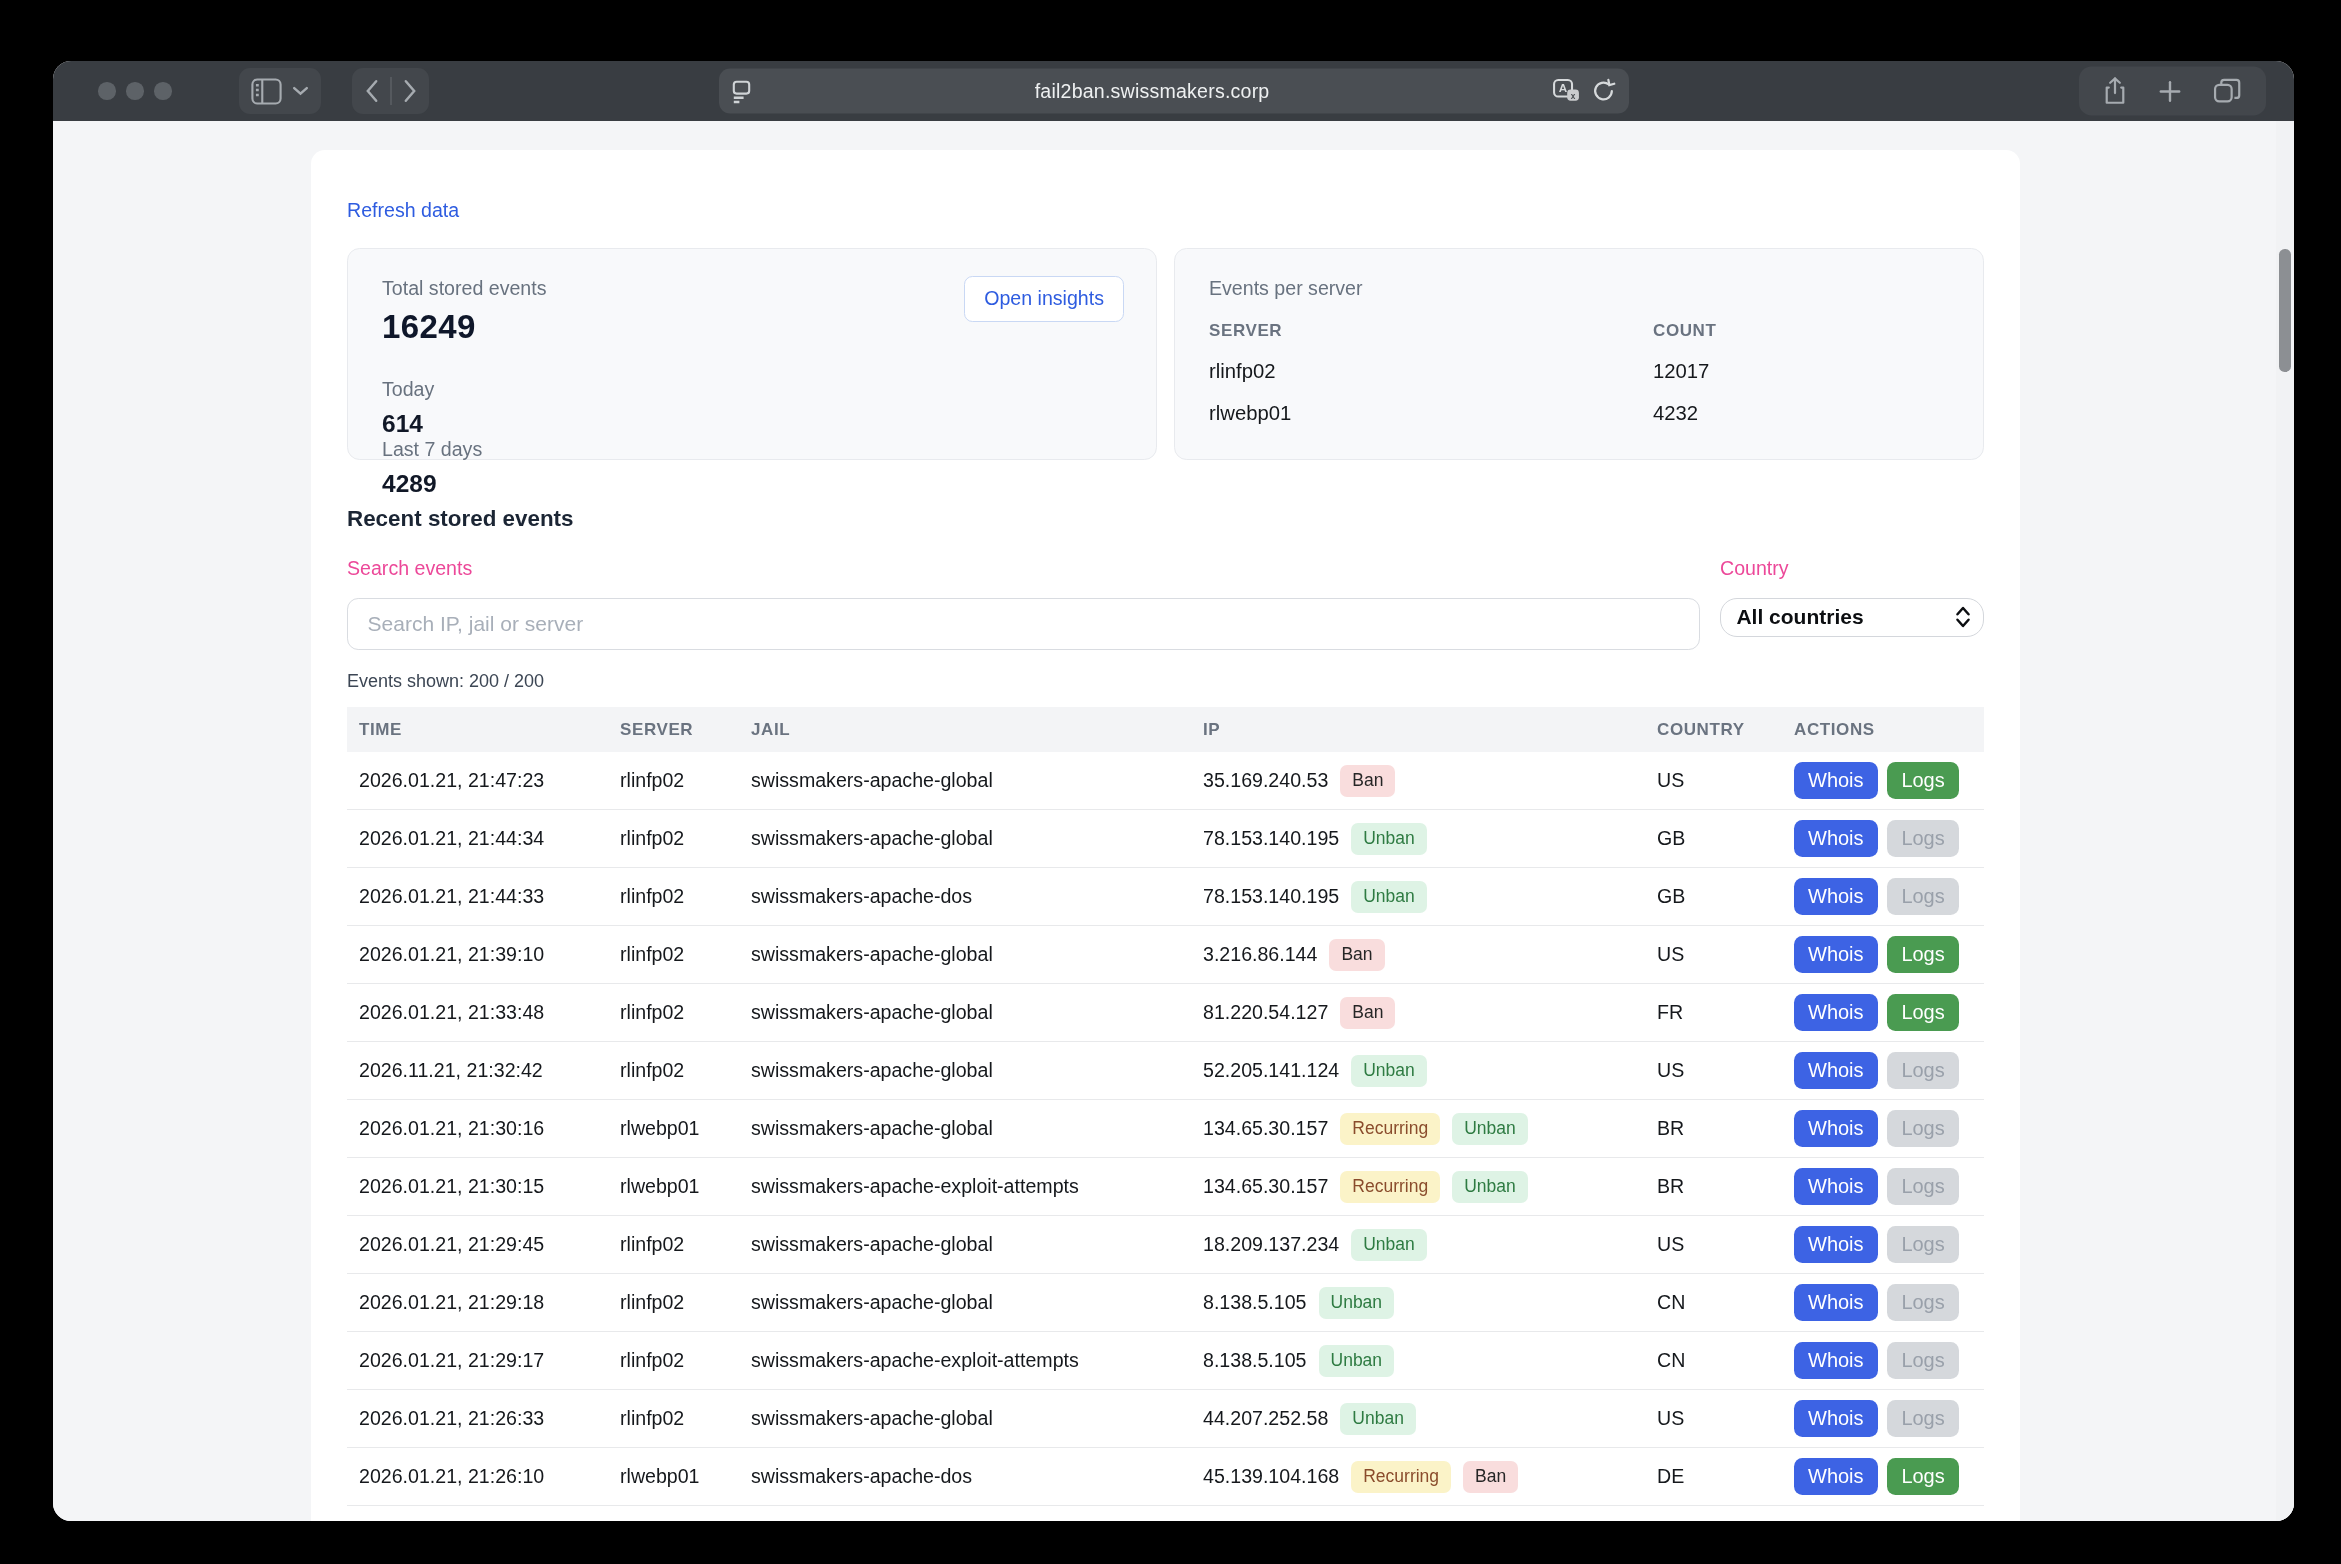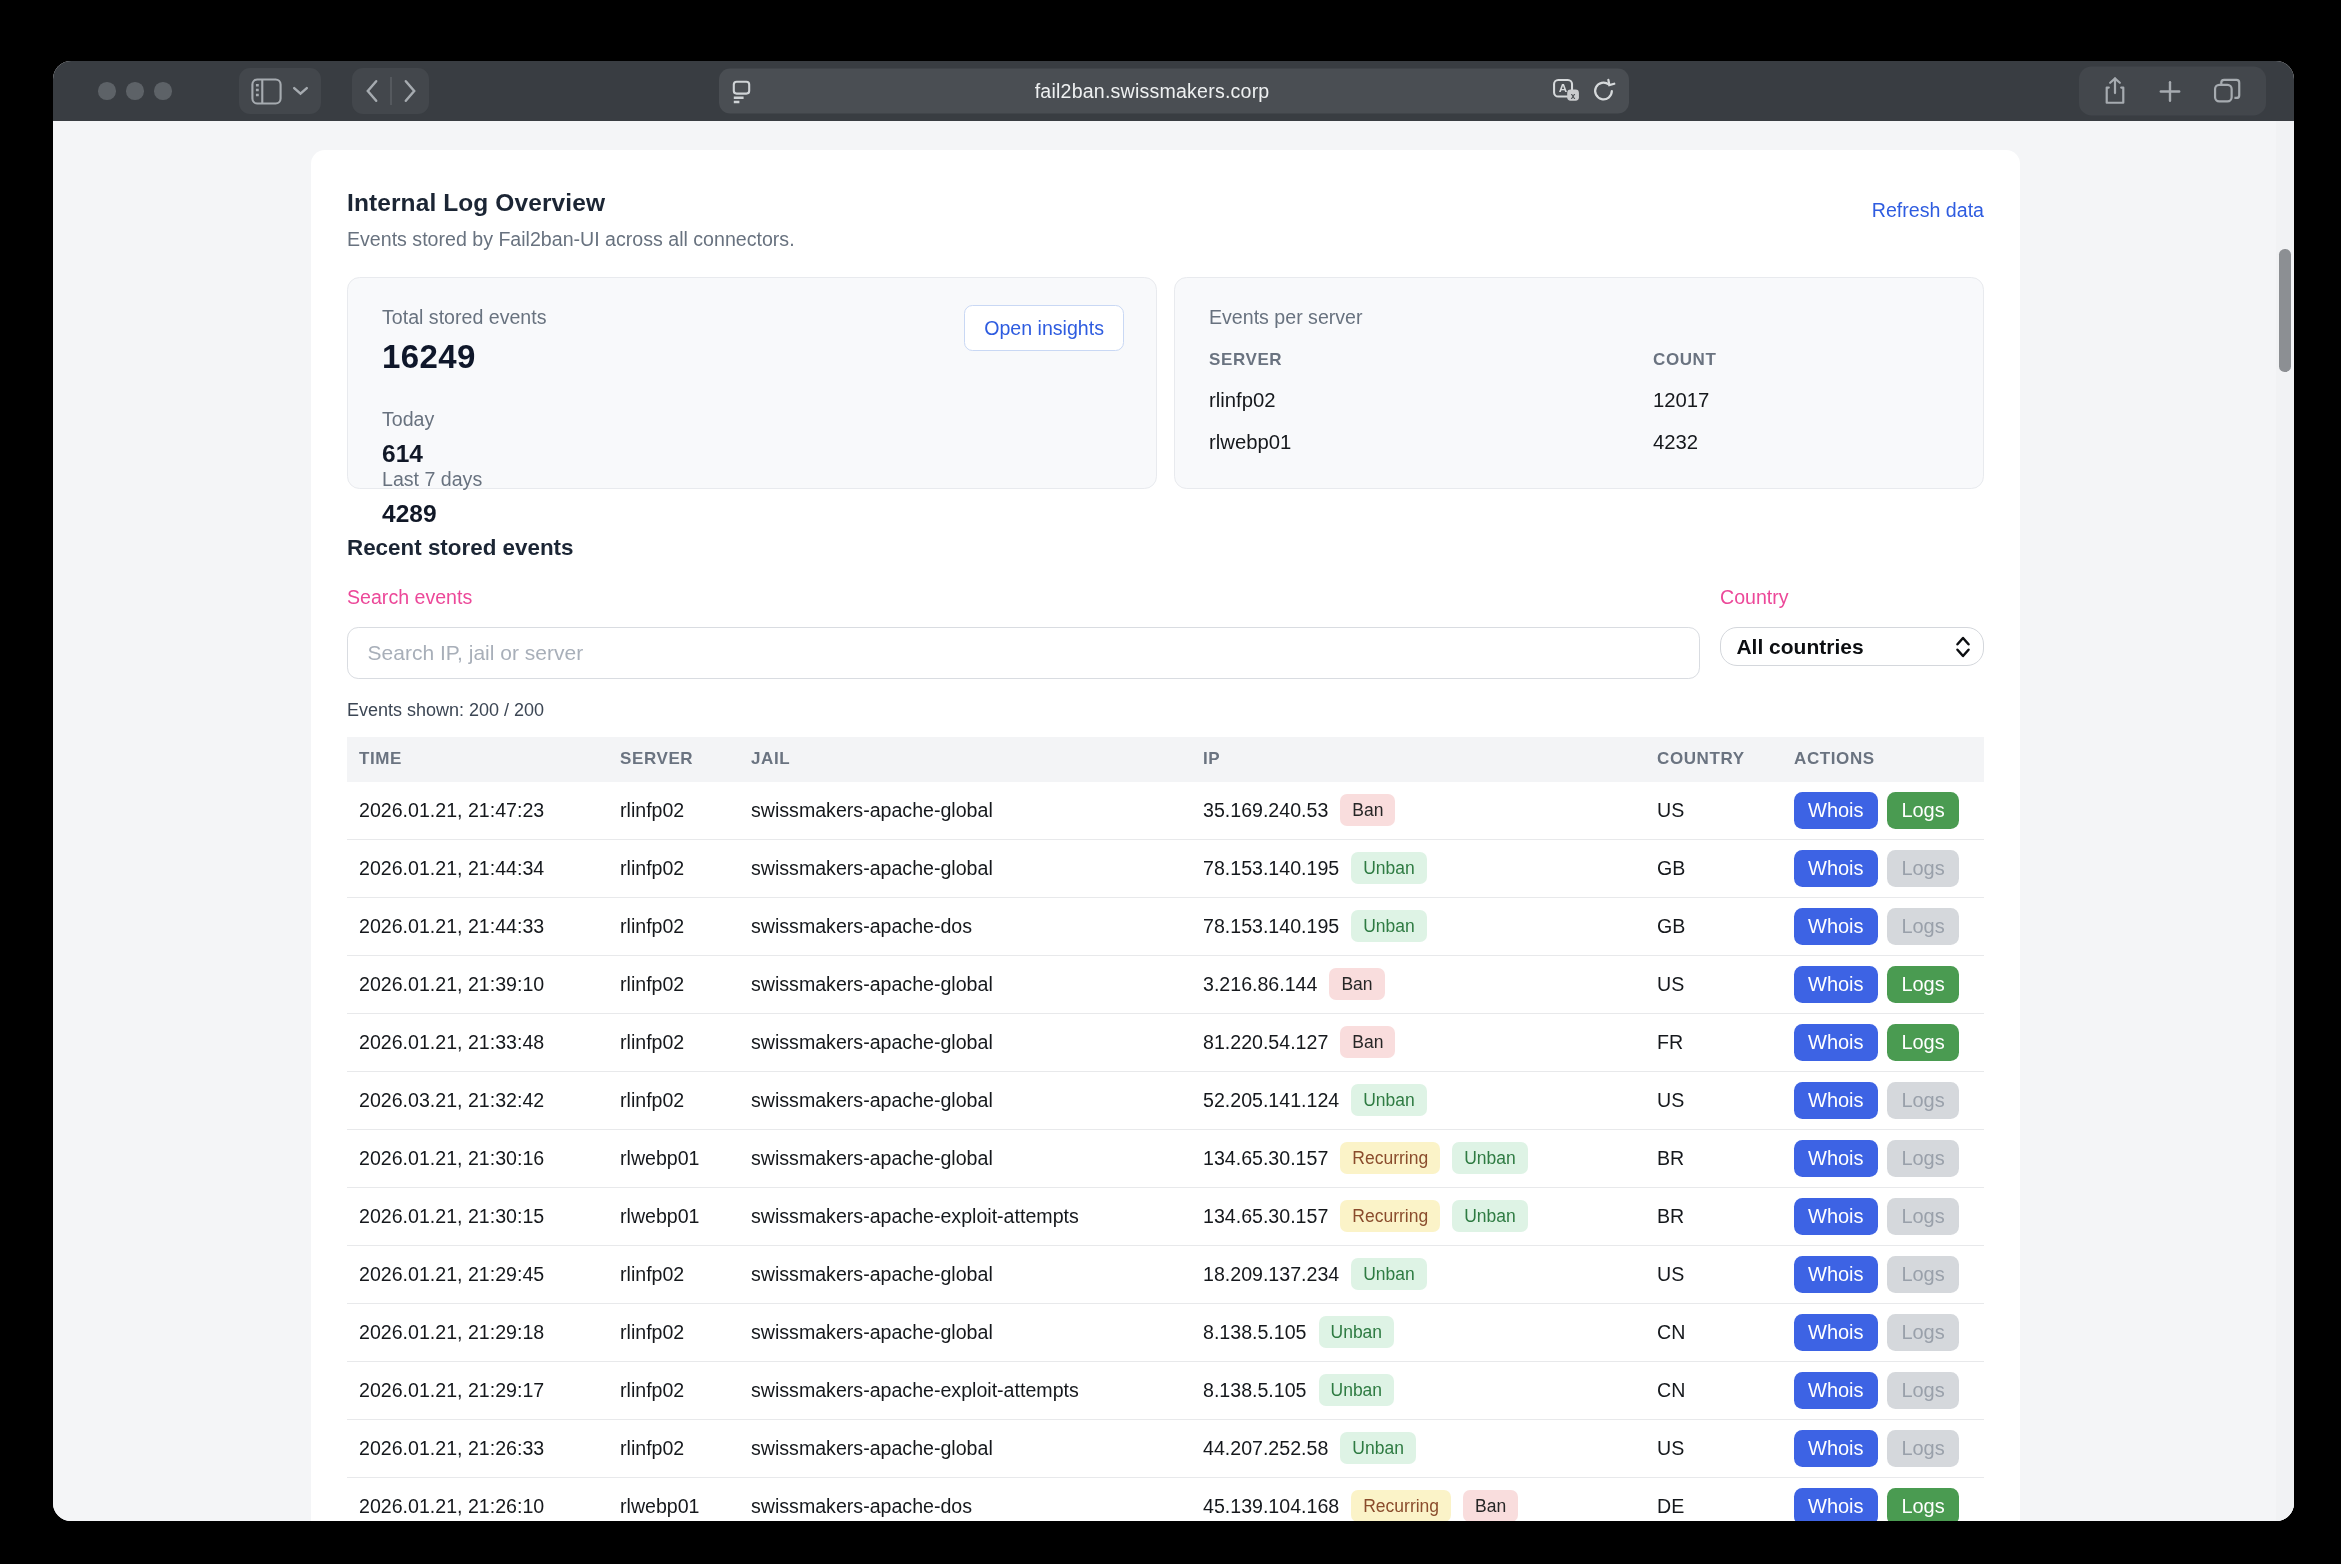--- a/index.html
+++ b/index.html
@@ -164,24 +164,20 @@
           <path d="M12 10 v-3 a4 4 0 0 1 4 -4 h18 a4 4 0 0 1 4 4 v18 a4 4 0 0 1 -4 4 h-3"></path>
         </svg>
       </span>
     </div>
   </div>
 
   <div class="page">
     <div class="main-card">
 
       <div class="page-header">
-        <div>
-          <div class="page-title">Internal Log Overview</div>
-          <div class="page-subtitle">Events stored by Fail2ban-UI across all connectors.</div>
-        </div>
         <a class="refresh-link">Refresh data</a>
       </div>
 
       <div class="stats-row">
         <div class="stat-card">
           <div class="stat-label">Total stored events</div>
           <div class="stat-value-big">16249</div>
           <button class="open-insights">Open insights</button>
           <div class="substats">
             <div>
@@ -314,21 +310,21 @@
     <span class="badge badge-ban">Ban</span>
               </div>
     <div>FR</div>
     <div class="cell-actions">
       <button class="action-btn whois-btn">Whois</button>
       <button class="action-btn logs-green">Logs</button>
     </div>
   </div>
 
   <div class="t-row">
-    <div>2026.03.21, 21:32:42</div>
+    <div>2026.11.21, 21:32:42</div>
     <div>rlinfp02</div>
     <div>swissmakers-apache-global</div>
     <div class="cell-ip">
       <span>52.205.141.124</span>
     <span class="badge badge-unban">Unban</span>
               </div>
     <div>US</div>
     <div class="cell-actions">
       <button class="action-btn whois-btn">Whois</button>
       <button class="action-btn logs-gray">Logs</button>

